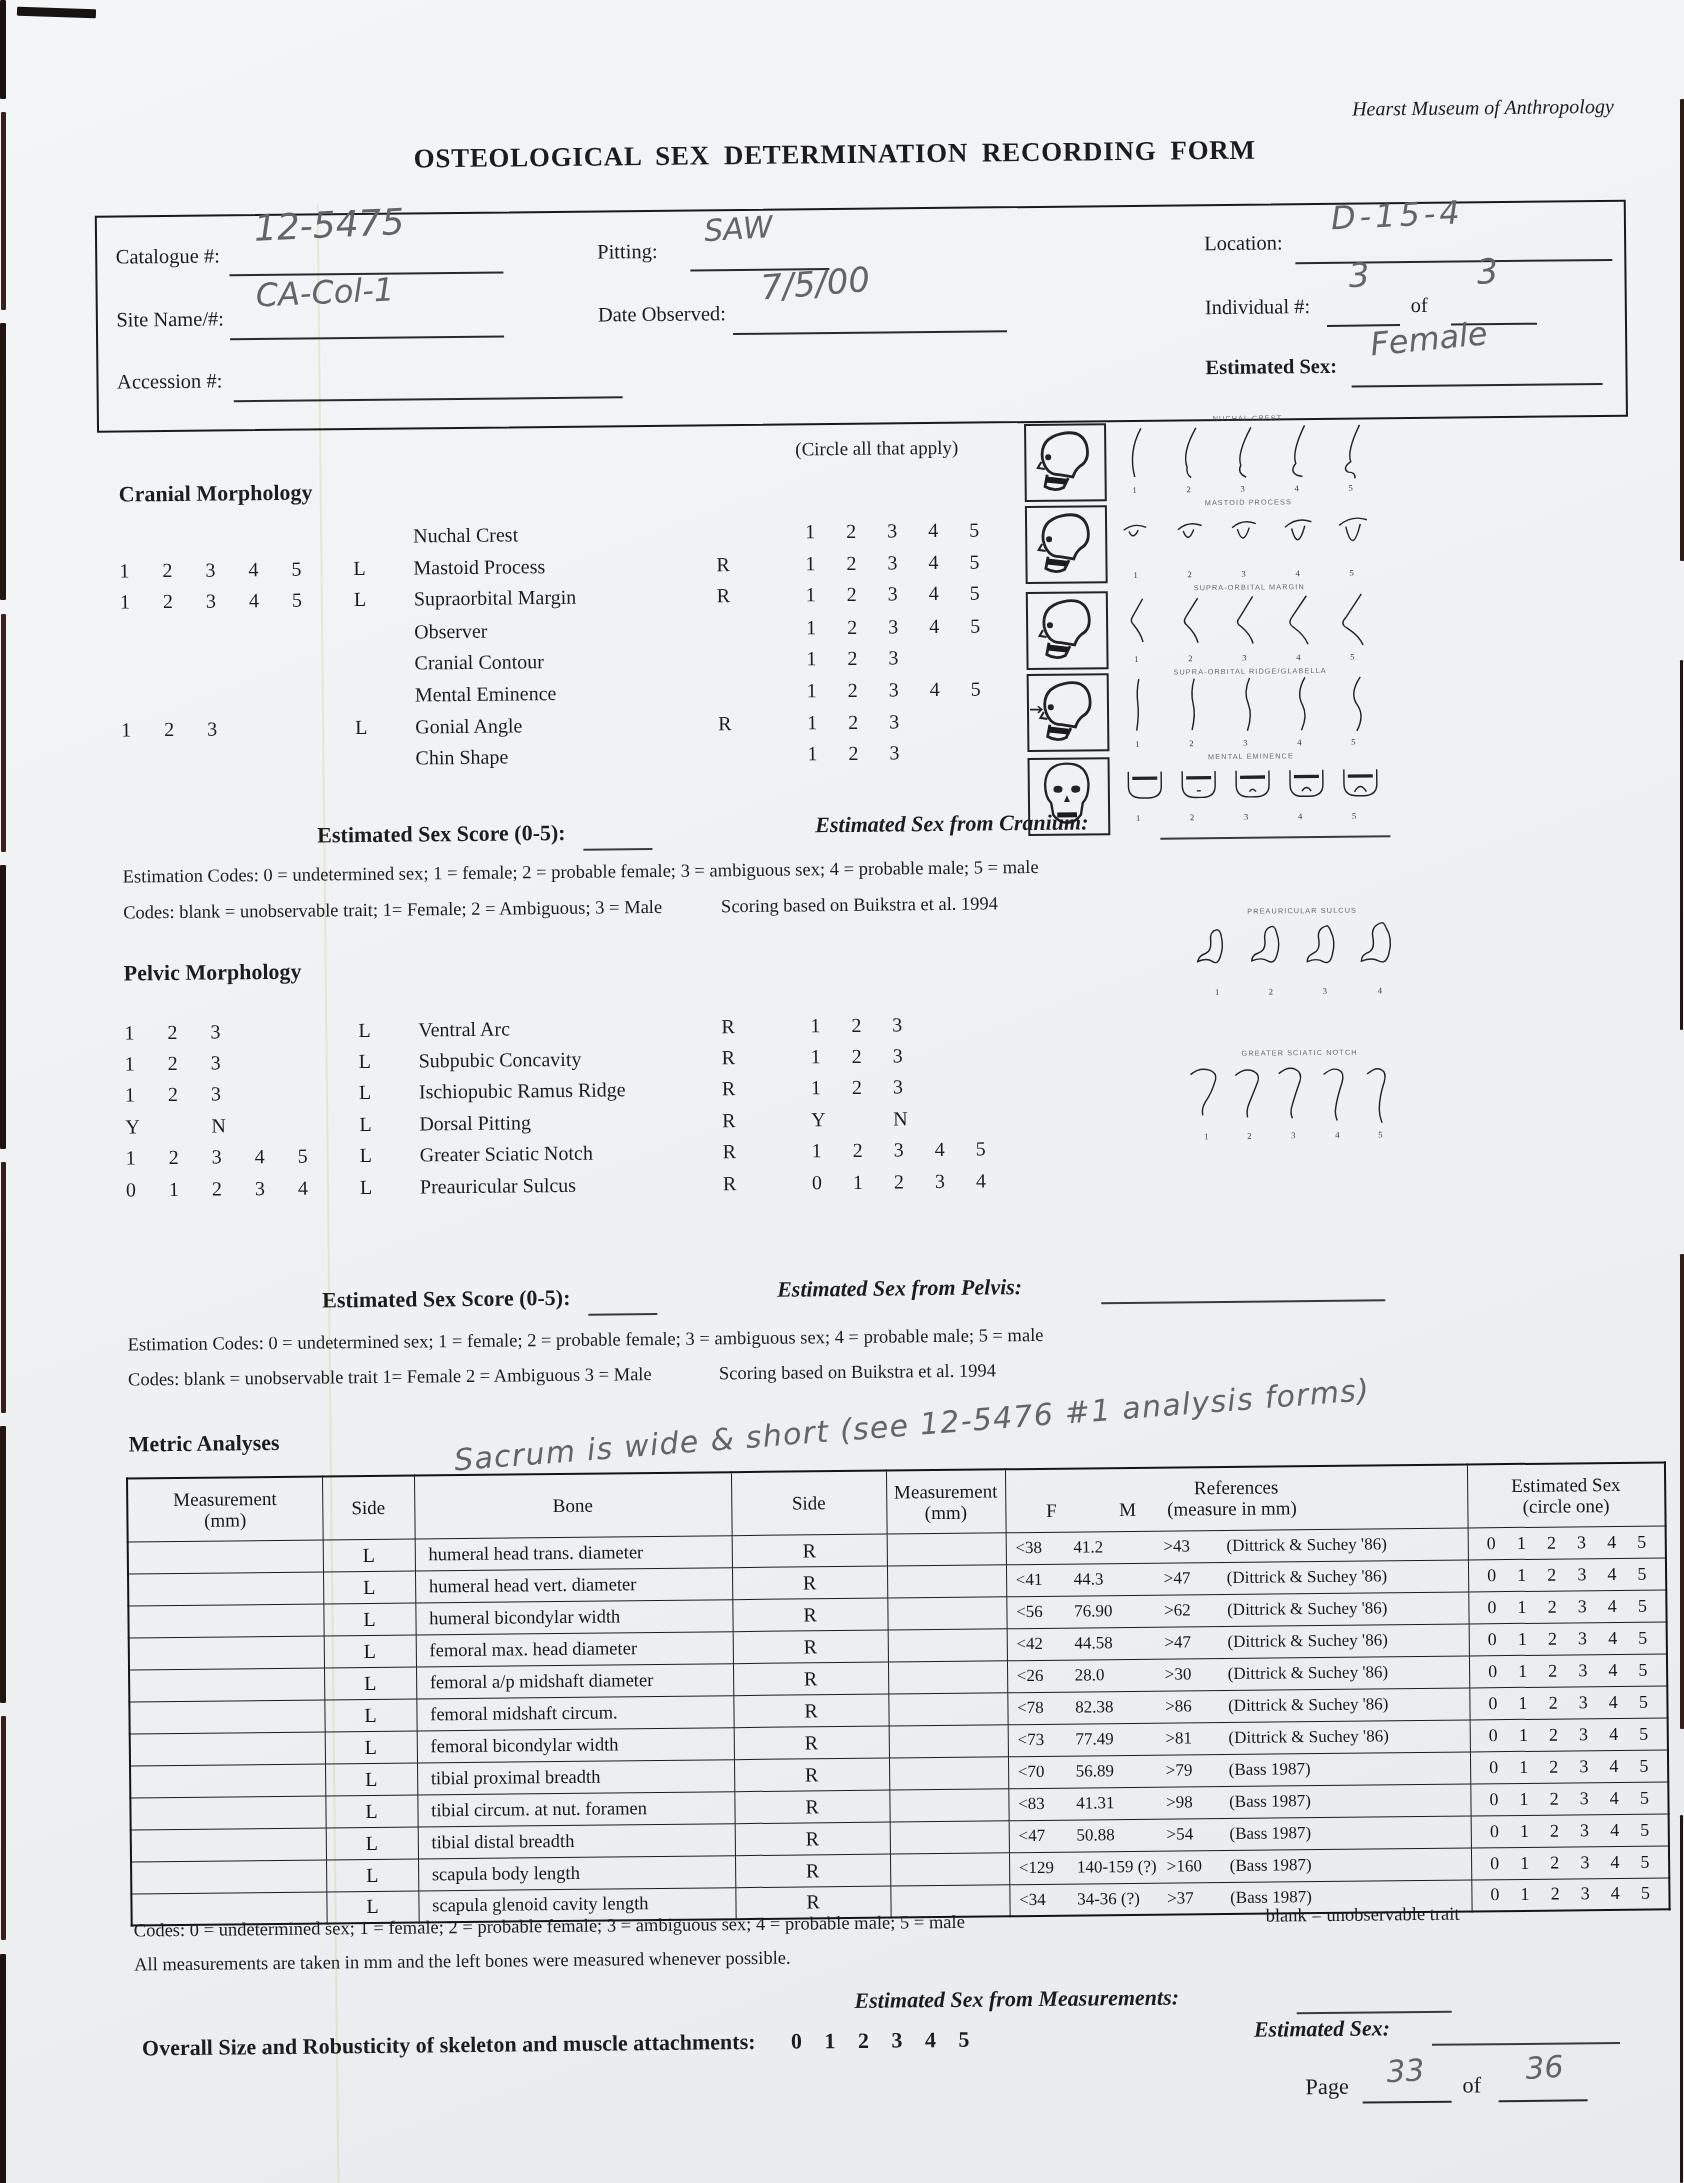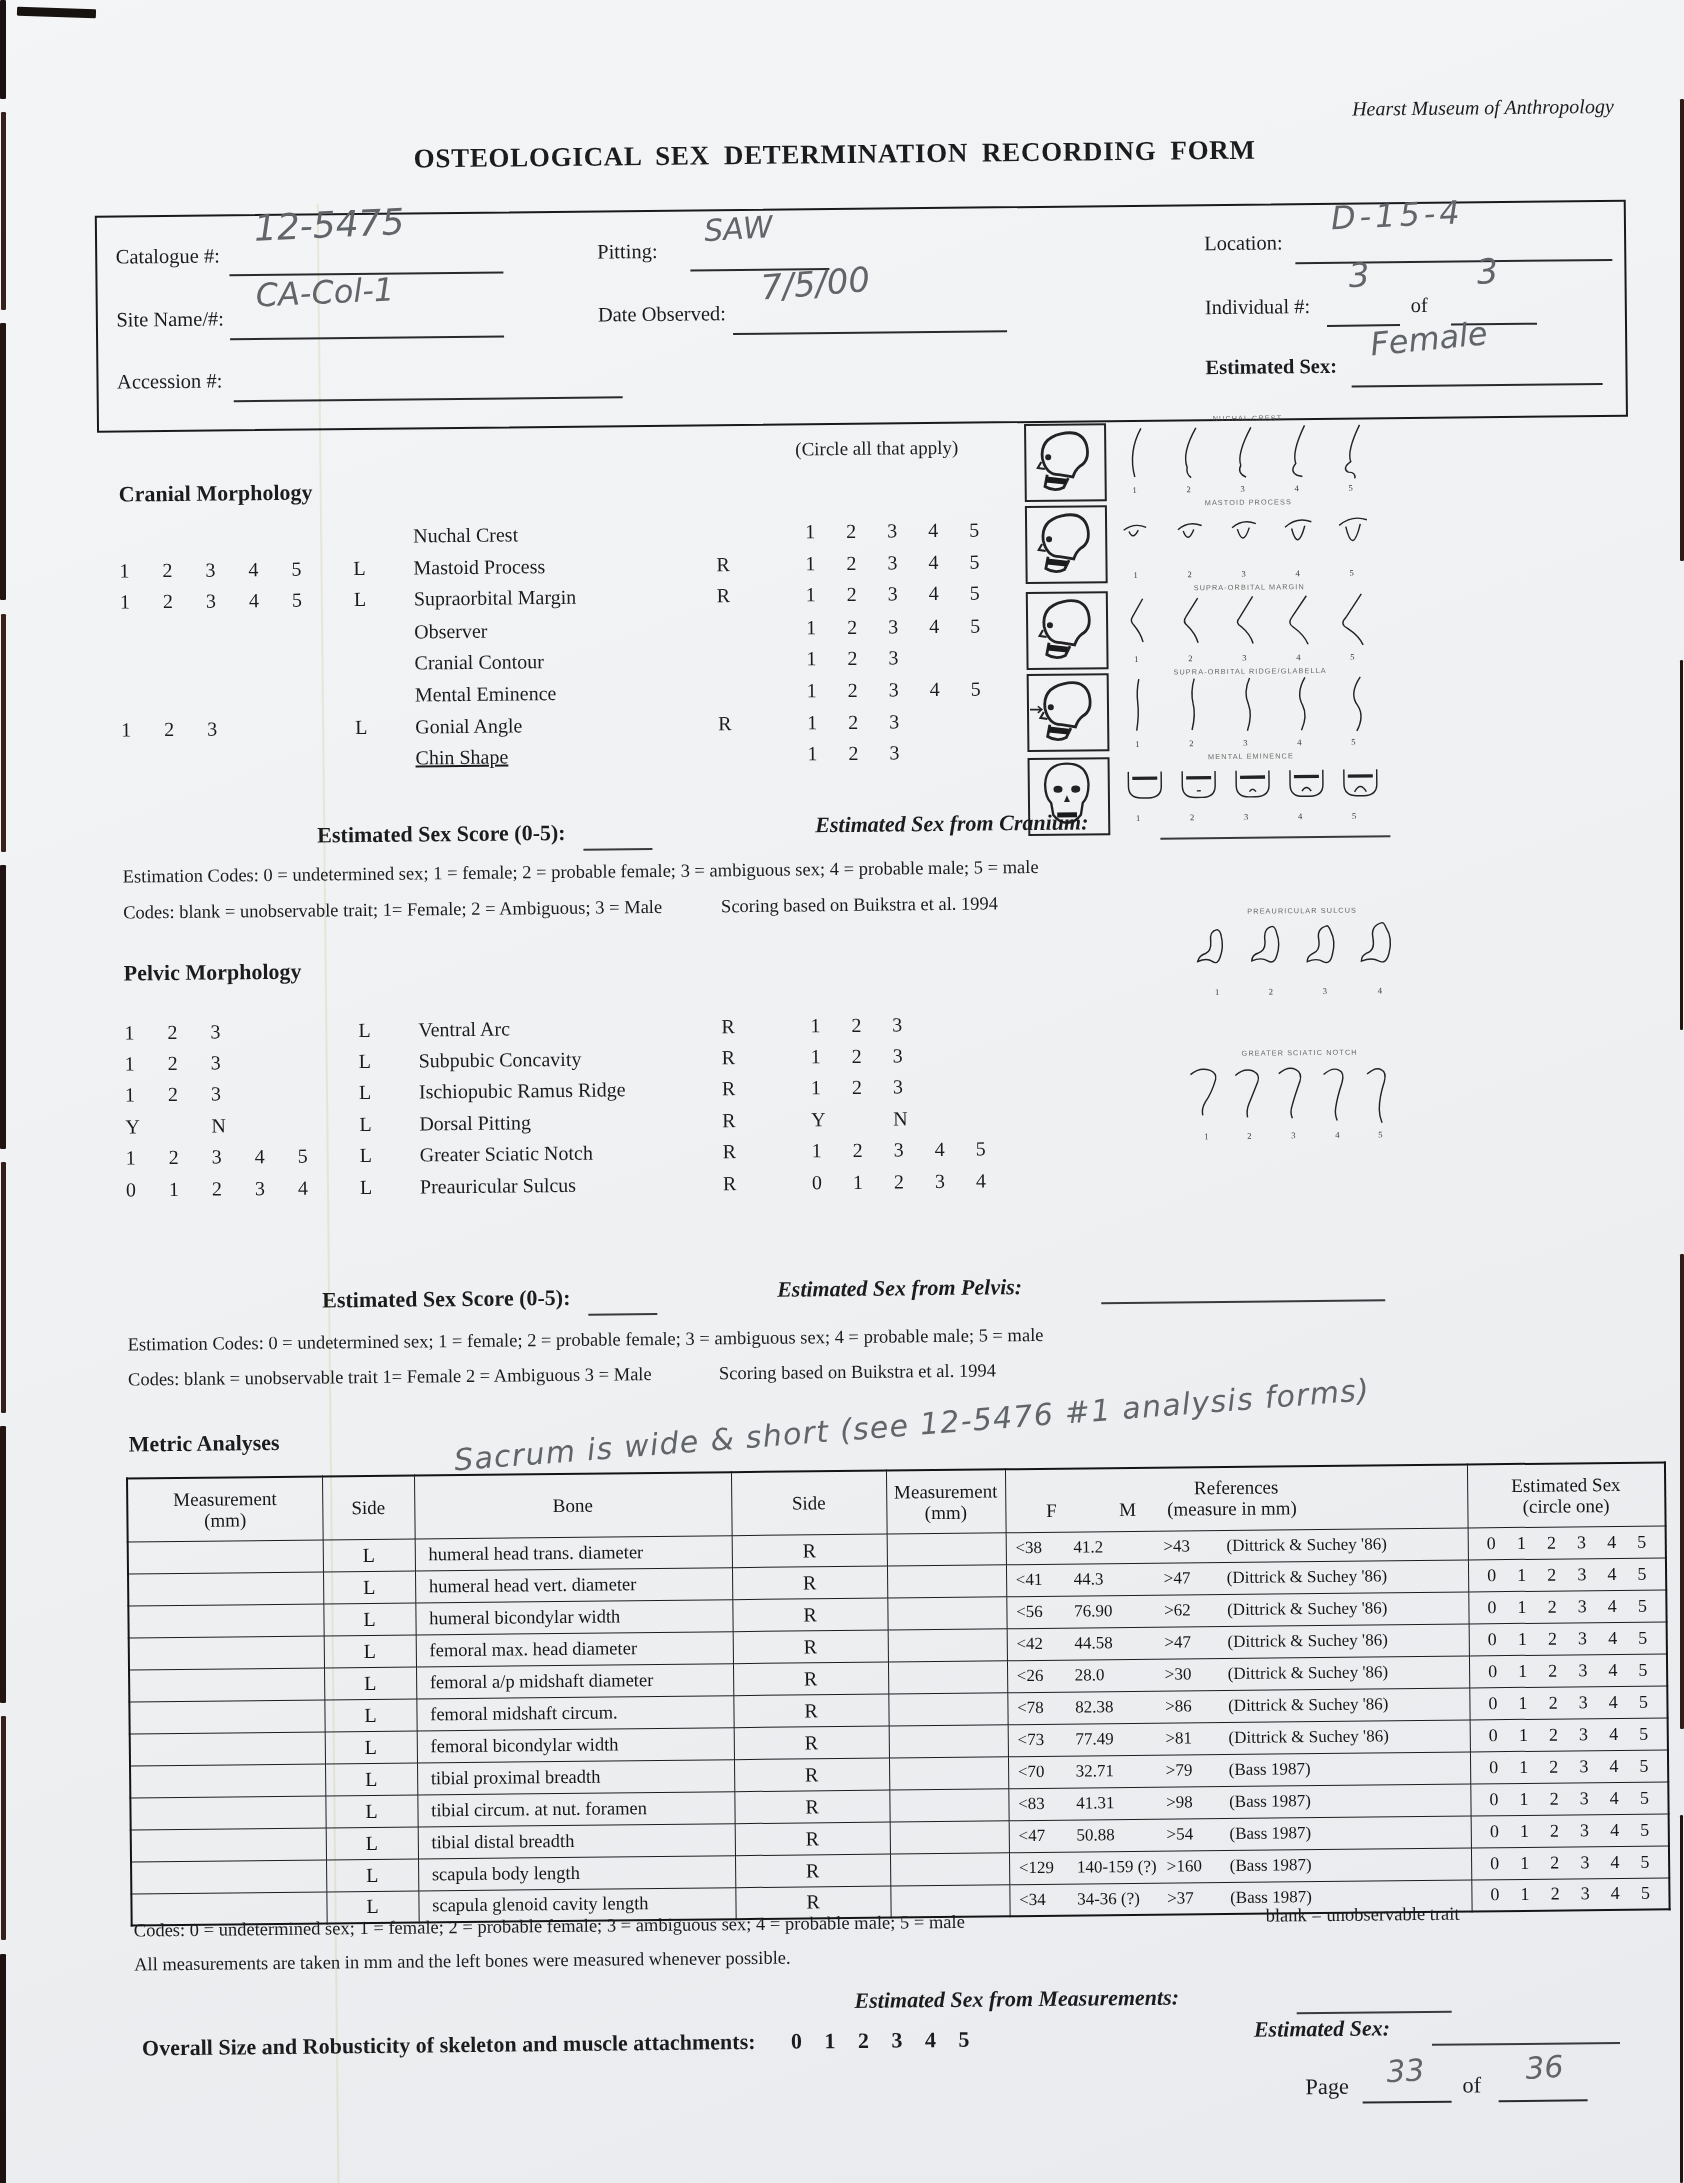--- a/index.html
+++ b/index.html
@@ -179,21 +179,21 @@
         <span style="left: 43px; width: 26.4px;">2</span>
         <span style="left: 86px; width: 26.4px;">3</span>
         <span style="left: 234px;">L</span>
         <span style="left: 294px;">Gonial Angle</span>
         <span style="left: 597px;">R</span>
         <span style="left: 686px; width: 26.4px;">1</span>
         <span style="left: 727px; width: 26.4px;">2</span>
         <span style="left: 768px; width: 26.4px;">3</span>
       </div>
       <div class="trait-row" style="top: 742px;">
-        <span style="left: 294px; text-decoration: underline;">Chin Shape</span>
+        <span style="left: 294px;">Chin Shape</span>
         <span style="left: 686px; width: 26.4px;">1</span>
         <span style="left: 727px; width: 26.4px;">2</span>
         <span style="left: 768px; width: 26.4px;">3</span>
       </div>
     </div>
 
   <svg width="0" height="0" style="position:absolute">
     <defs>
       <symbol id="skull-side" viewBox="0 0 60 60">
         <path d="M12,28 Q10,11 28,7 Q46,3 50,17 Q53,30 44,35 Q40,38 38,44 L26,42 Q15,42 12,28 Z" fill="none" stroke="#232325" stroke-width="2.4"></path>
@@ -751,21 +751,21 @@
           <td>
             <div class="bone-cell">tibial proximal breadth</div>
           </td>
           <td>
             <div class="side-cell">R</div>
           </td>
           <td></td>
           <td>
             <div class="refrow">
               <span class="rf">&lt;70</span>
-              <span class="rmid">32.71</span>
+              <span class="rmid">56.89</span>
               <span class="rm">&gt;79</span>
               <span>(Bass 1987)</span>
             </div>
           </td>
           <td>
             <div class="scalerow">
               <span>0</span>
               <span>1</span>
               <span>2</span>
               <span>3</span>

